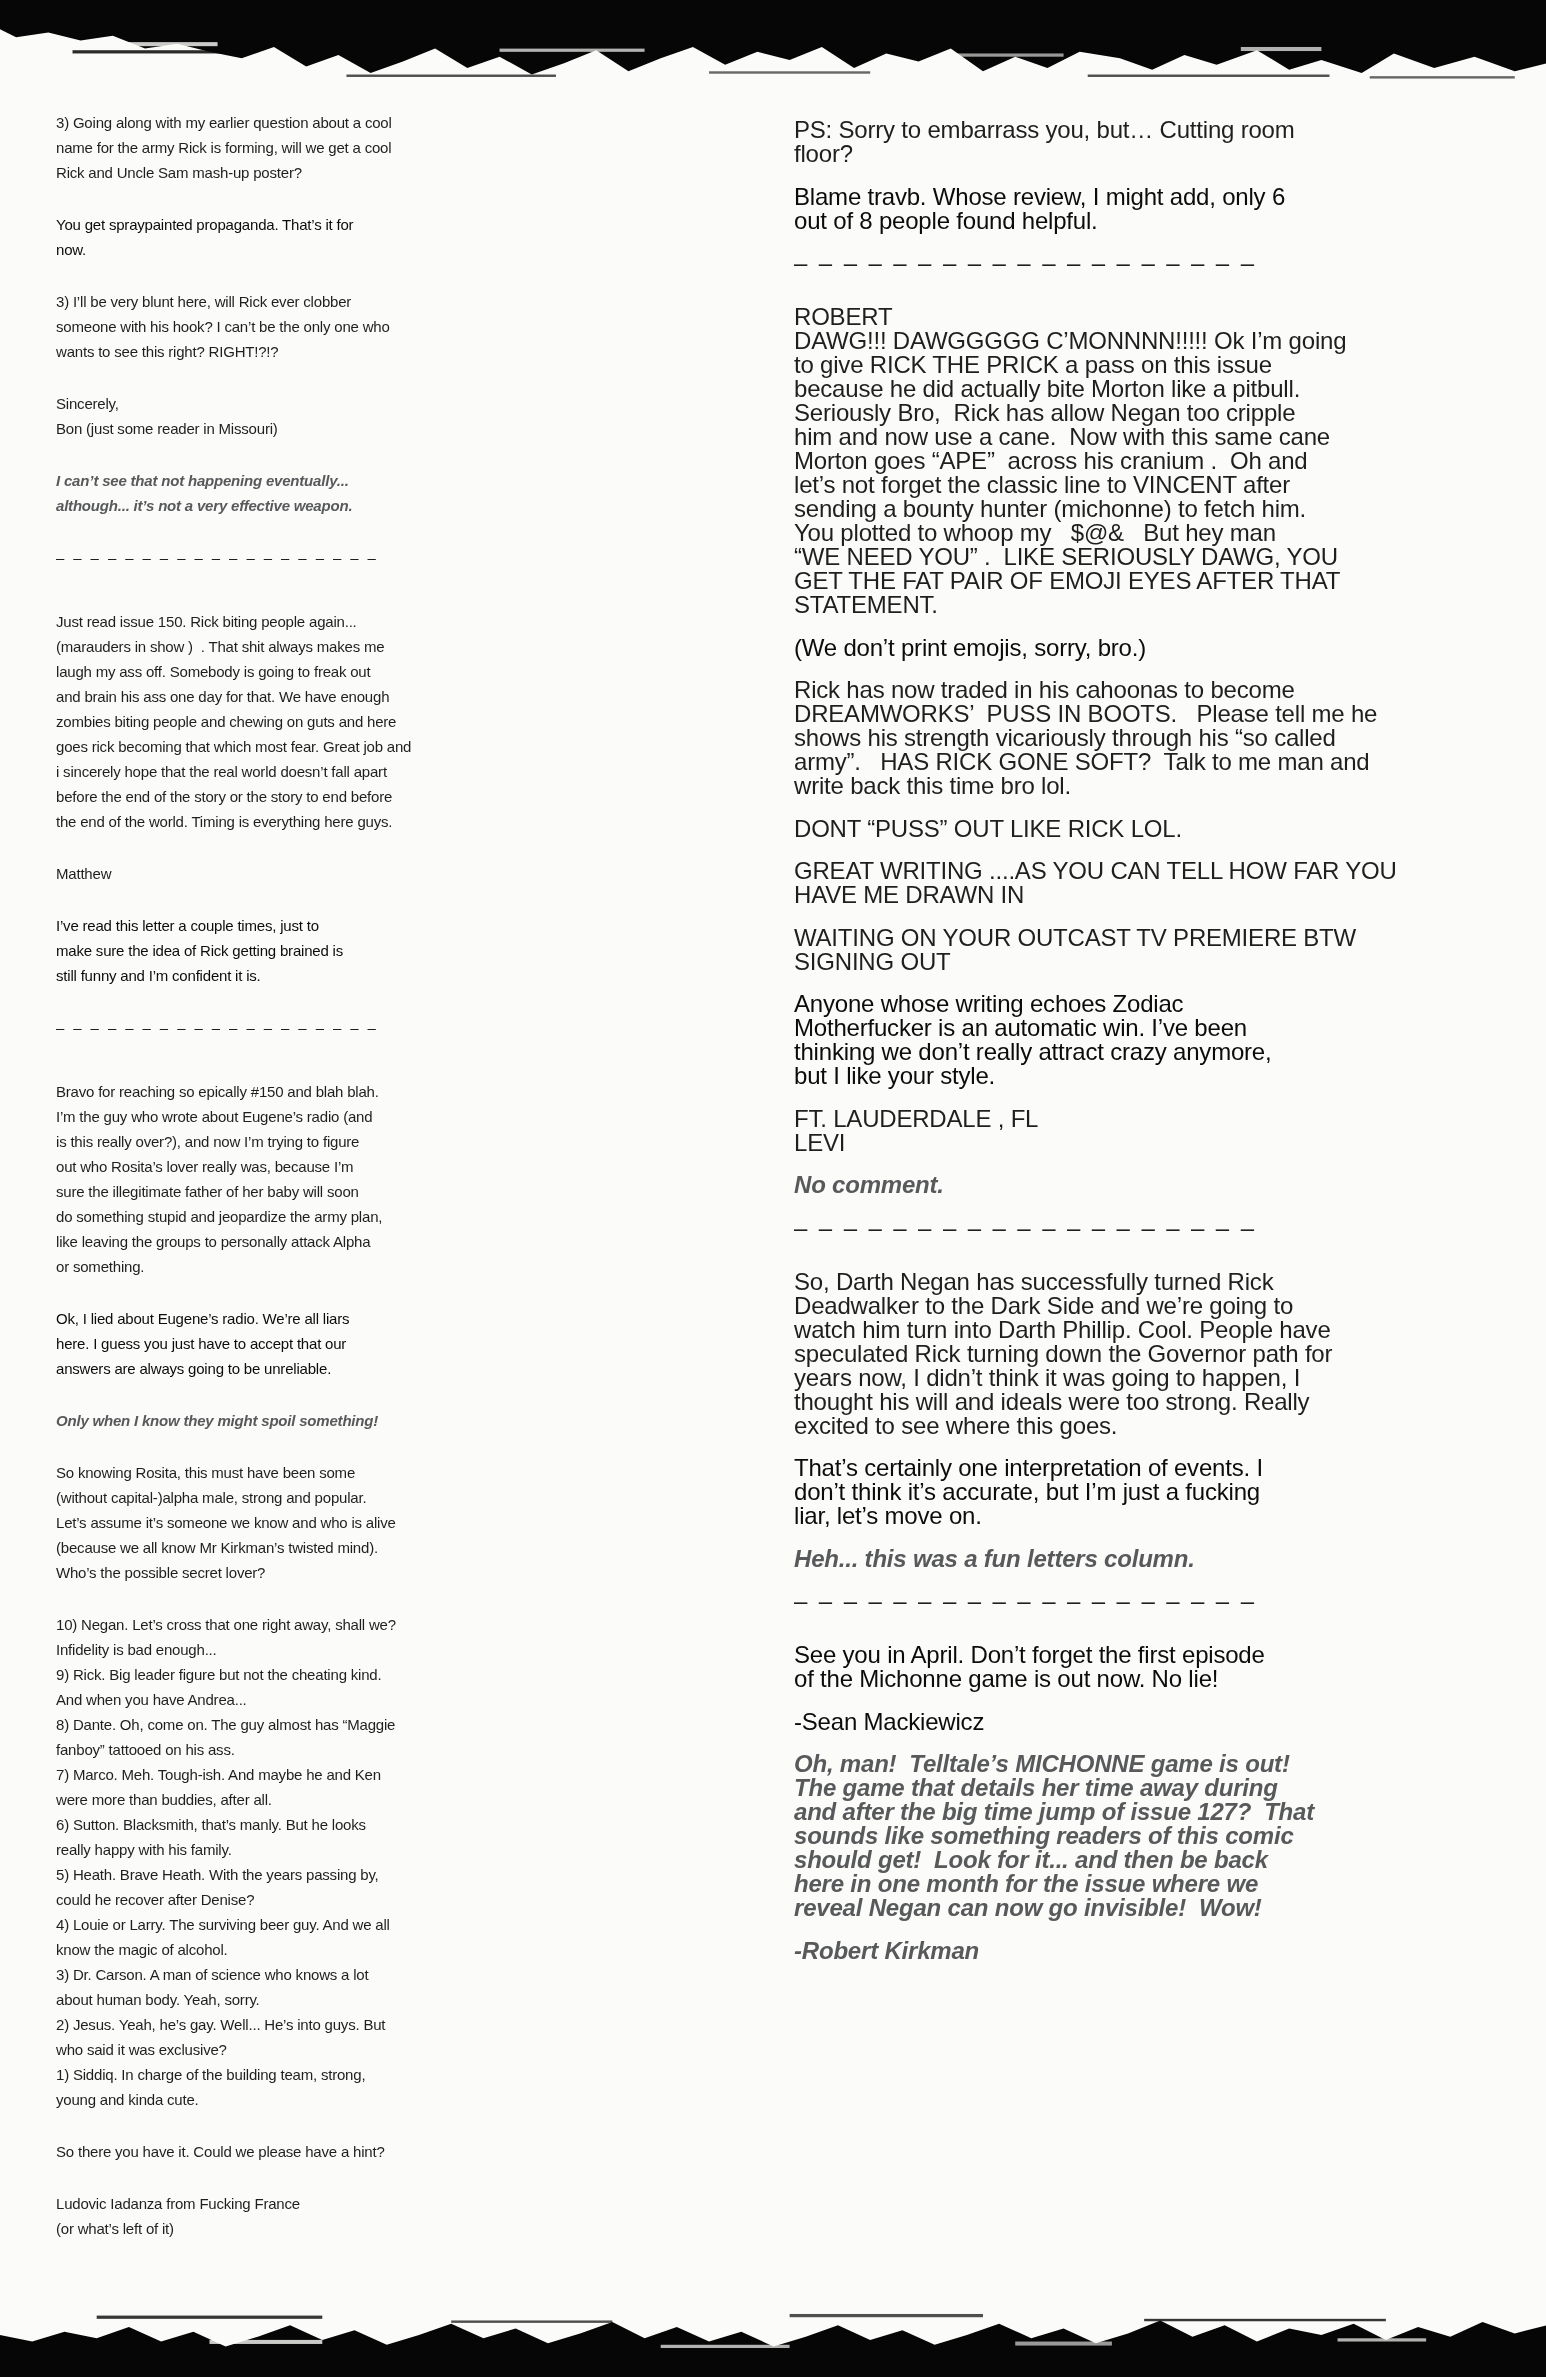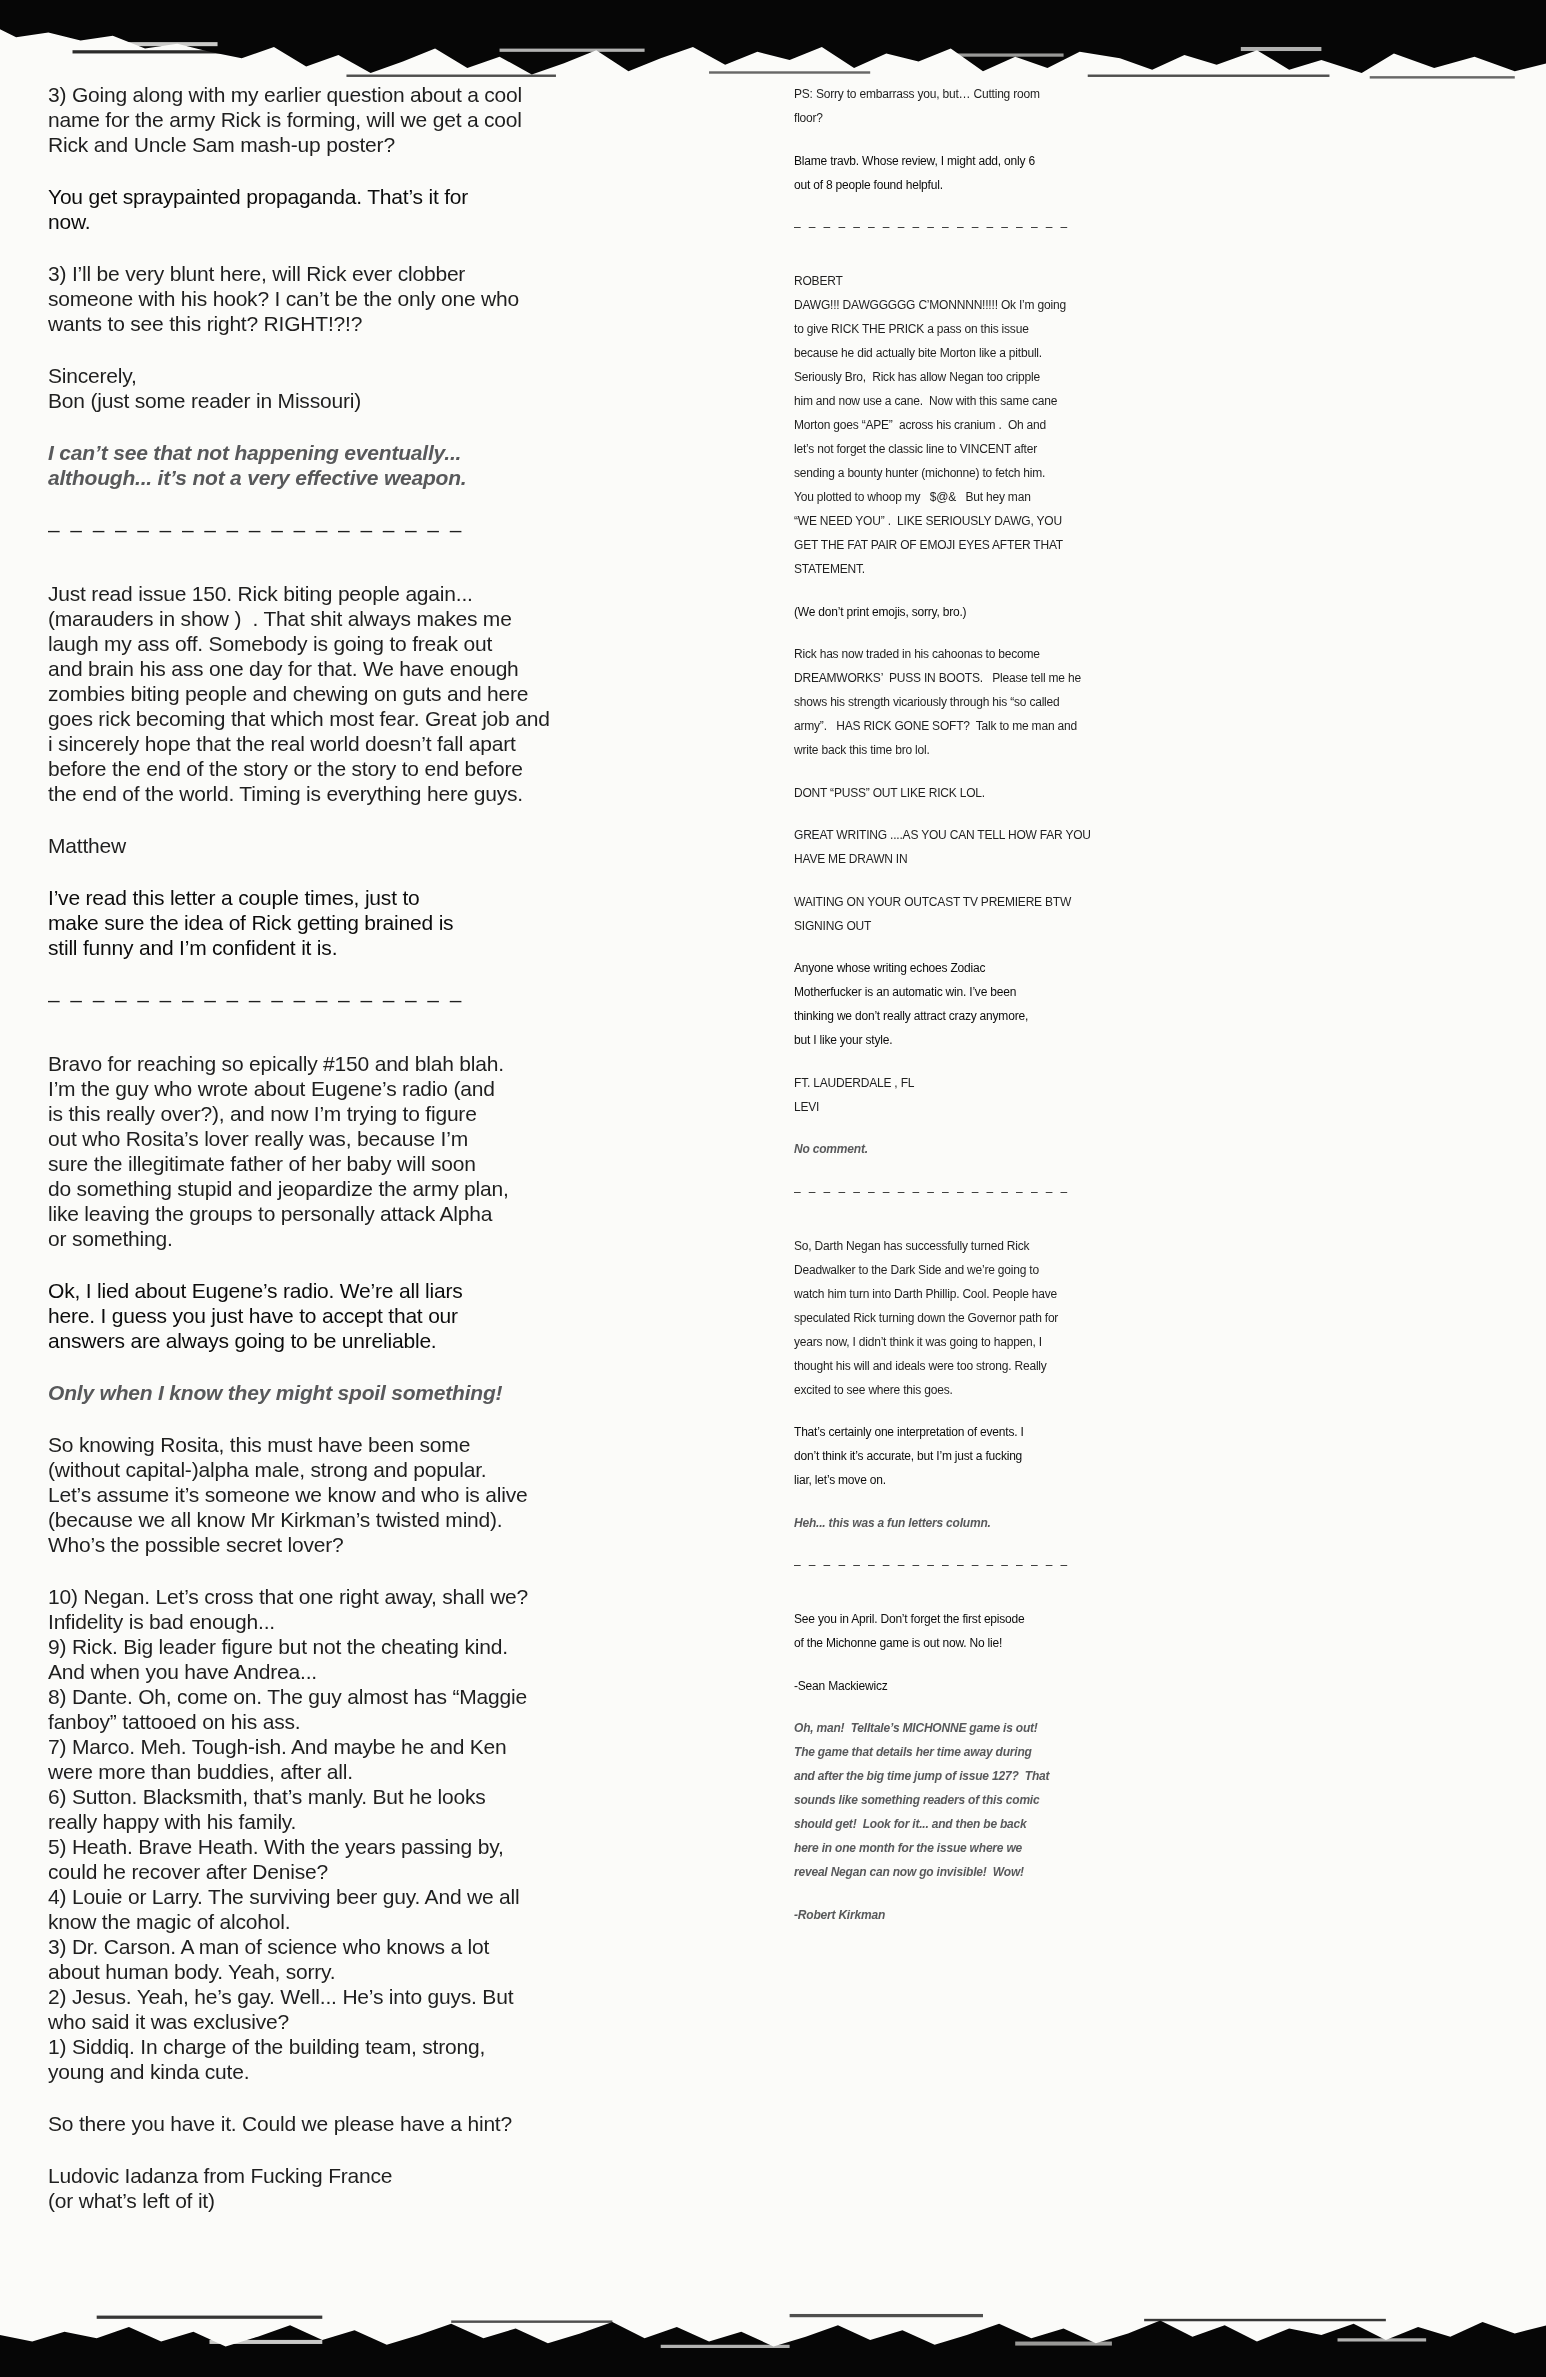--- a/index.html
+++ b/index.html
@@ -12,22 +12,22 @@
     color:var(--ink,#1f1f1f);
   }
   .torn{position:absolute;left:0;width:1547px;display:block;}
   #torn-top{top:0;height:81px;}
   #torn-bottom{top:2301px;height:77px;}
   .col{
     position:absolute;top:82px;
     white-space:pre-wrap;
     letter-spacing:-0.2px;
   }
-  #left-col{left:48px;width:713px;font-size:21px;line-height:25px;}
-  #right-col{left:794px;width:721px;font-size:12px;line-height:24px;}
+  #left-col{left:56px;width:713px;font-size:15px;line-height:25px;margin-top:28px;}
+  #right-col{left:794px;width:721px;font-size:24px;line-height:24px;margin-top:36px;}
   .blk{margin:0 0 27px 0;}
   #right-col .blk{margin-bottom:18.5px;}
   .normal{color:var(--ink,#1f1f1f);font-weight:normal;}
   .bold{color:var(--response,#0c0c0c);font-weight:normal;}
   .gray{color:var(--aside,#58595b);font-weight:bold;font-style:italic;}
   .divider{
     color:var(--ink,#1f1f1f);
     letter-spacing:2.4px;
     margin-top:11.3px;margin-bottom:39px;
     white-space:nowrap;

